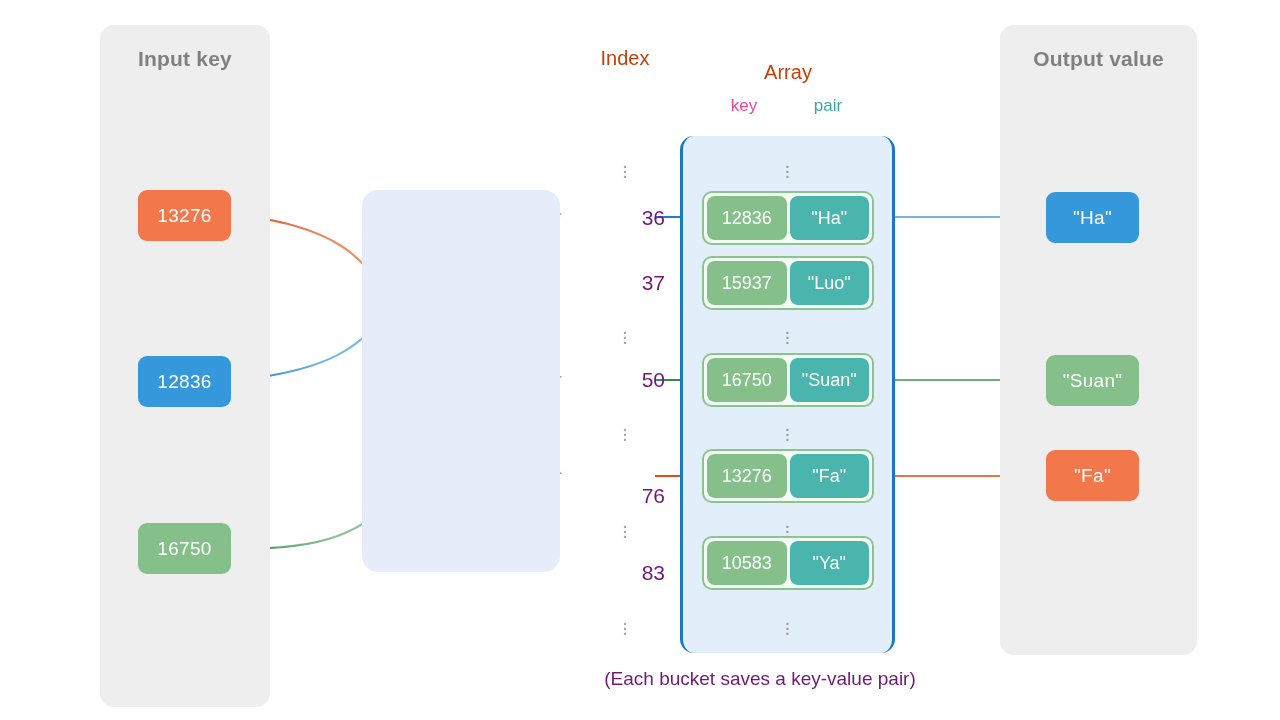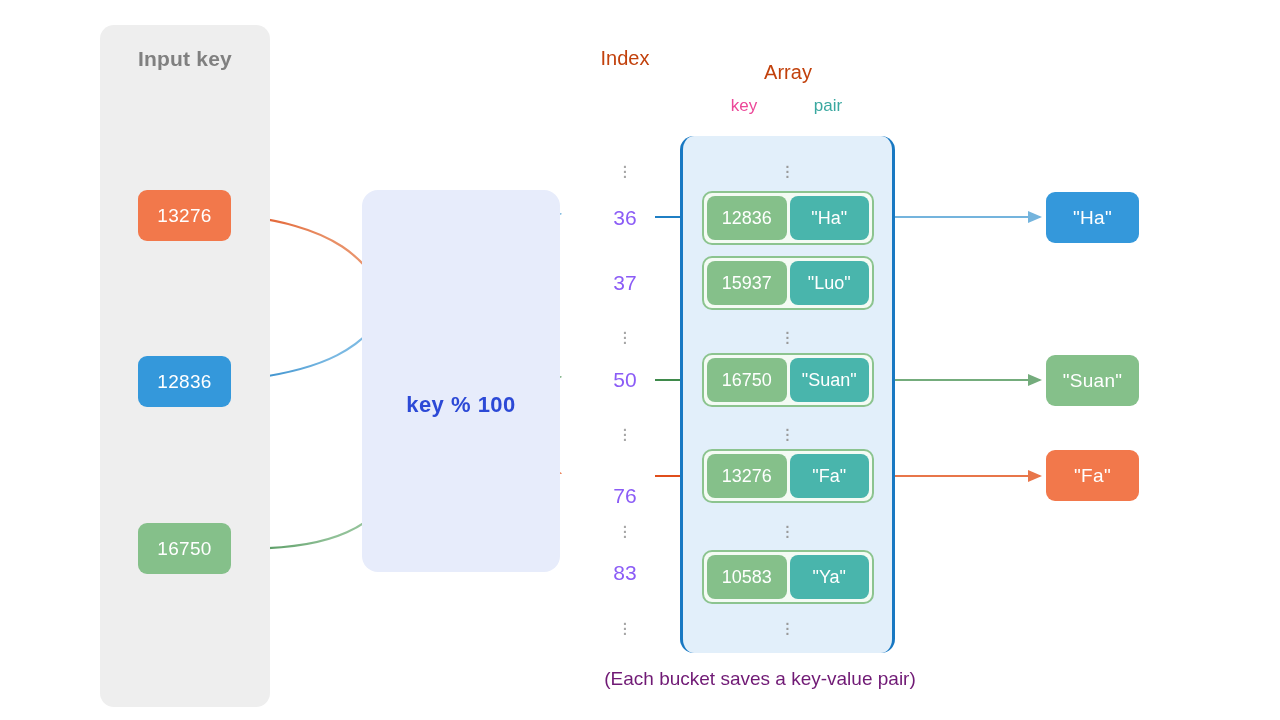--- a/index.html
+++ b/index.html
@@ -50,22 +50,22 @@
   .chip{
     position:absolute;border-radius:9px;color:#ffffff;
     display:flex;align-items:center;justify-content:center;
     font-size:19px;letter-spacing:.3px;
   }
   .chip-in{left:138px;width:93px;height:51px;}
   .chip-out{left:1046px;width:93px;height:51px;}
 
   
   .idx{
-    position:absolute;left:585px;width:80px;text-align:center;
-    font-size:21px;color:#8b5cf6;
+    position:absolute;left:585px;width:80px;text-align:right;
+    font-size:21px;color:#701a75;
   }
   .dots-v{
     position:absolute;width:80px;text-align:center;color:#a6a6a6;
     font-size:21px;line-height:5px;
   }
   .dots-v i{display:block;font-style:normal;}
   .idx-dots{left:585px;}
 
   
   #array-box{
@@ -167,28 +167,30 @@
 
     <line x1="890" y1="217" x2="1040" y2="217" stroke="#74b4dd" stroke-width="2" marker-end="url(#ah-blue2)"></line>
     <line x1="890" y1="380" x2="1040" y2="380" stroke="#74ac7c" stroke-width="2" marker-end="url(#ah-green2)"></line>
     <line x1="890" y1="476" x2="1040" y2="476" stroke="#e8764a" stroke-width="2" marker-end="url(#ah-orange2)"></line>
   </svg>
 
   <div class="panel" id="panel-input">
     <div class="panel-title">Input key</div>
   </div>
 
+  <div class="panel" id="panel-output">
+    <div class="panel-title">Output value</div>
+  </div>
 
   <div class="col-head" id="head-index">Index</div>
   <div class="col-head" id="head-array">Array</div>
   <div class="sub-head" id="sub-key">key</div>
   <div class="sub-head" id="sub-value">pair</div>
 
   <div id="hash-box"></div>
-  <div id="hash-formula">key % 100</div>
 
   <div id="array-box"></div>
 
   <div id="input-chips">
       <div class="chip chip-in" style="top: 190px; background: rgb(242, 120, 75);">13276</div>
       <div class="chip chip-in" style="top: 356px; background: rgb(52, 152, 219);">12836</div>
       <div class="chip chip-in" style="top: 523px; background: rgb(133, 192, 138);">16750</div>
     </div>
   <div id="output-chips">
       <div class="chip chip-out" style="top: 192px; background: rgb(52, 152, 219);">"Ha"</div>
@@ -257,21 +259,21 @@
       </div>
       <div class="bucket" style="top: 449px;">
         <div class="b-key">13276</div>
         <div class="b-val">"Fa"</div>
       </div>
       <div class="arr-dots" style="top: 518px; left: 680px; width: 215px;">
         <i>.</i>
         <i>.</i>
         <i>.</i>
       </div>
-      <div class="bucket" style="top: 550px;">
+      <div class="bucket" style="top: 536px;">
         <div class="b-key">10583</div>
         <div class="b-val">"Ya"</div>
       </div>
       <div class="arr-dots" style="top: 615px; left: 680px; width: 215px;">
         <i>.</i>
         <i>.</i>
         <i>.</i>
       </div>
     </div>
 

